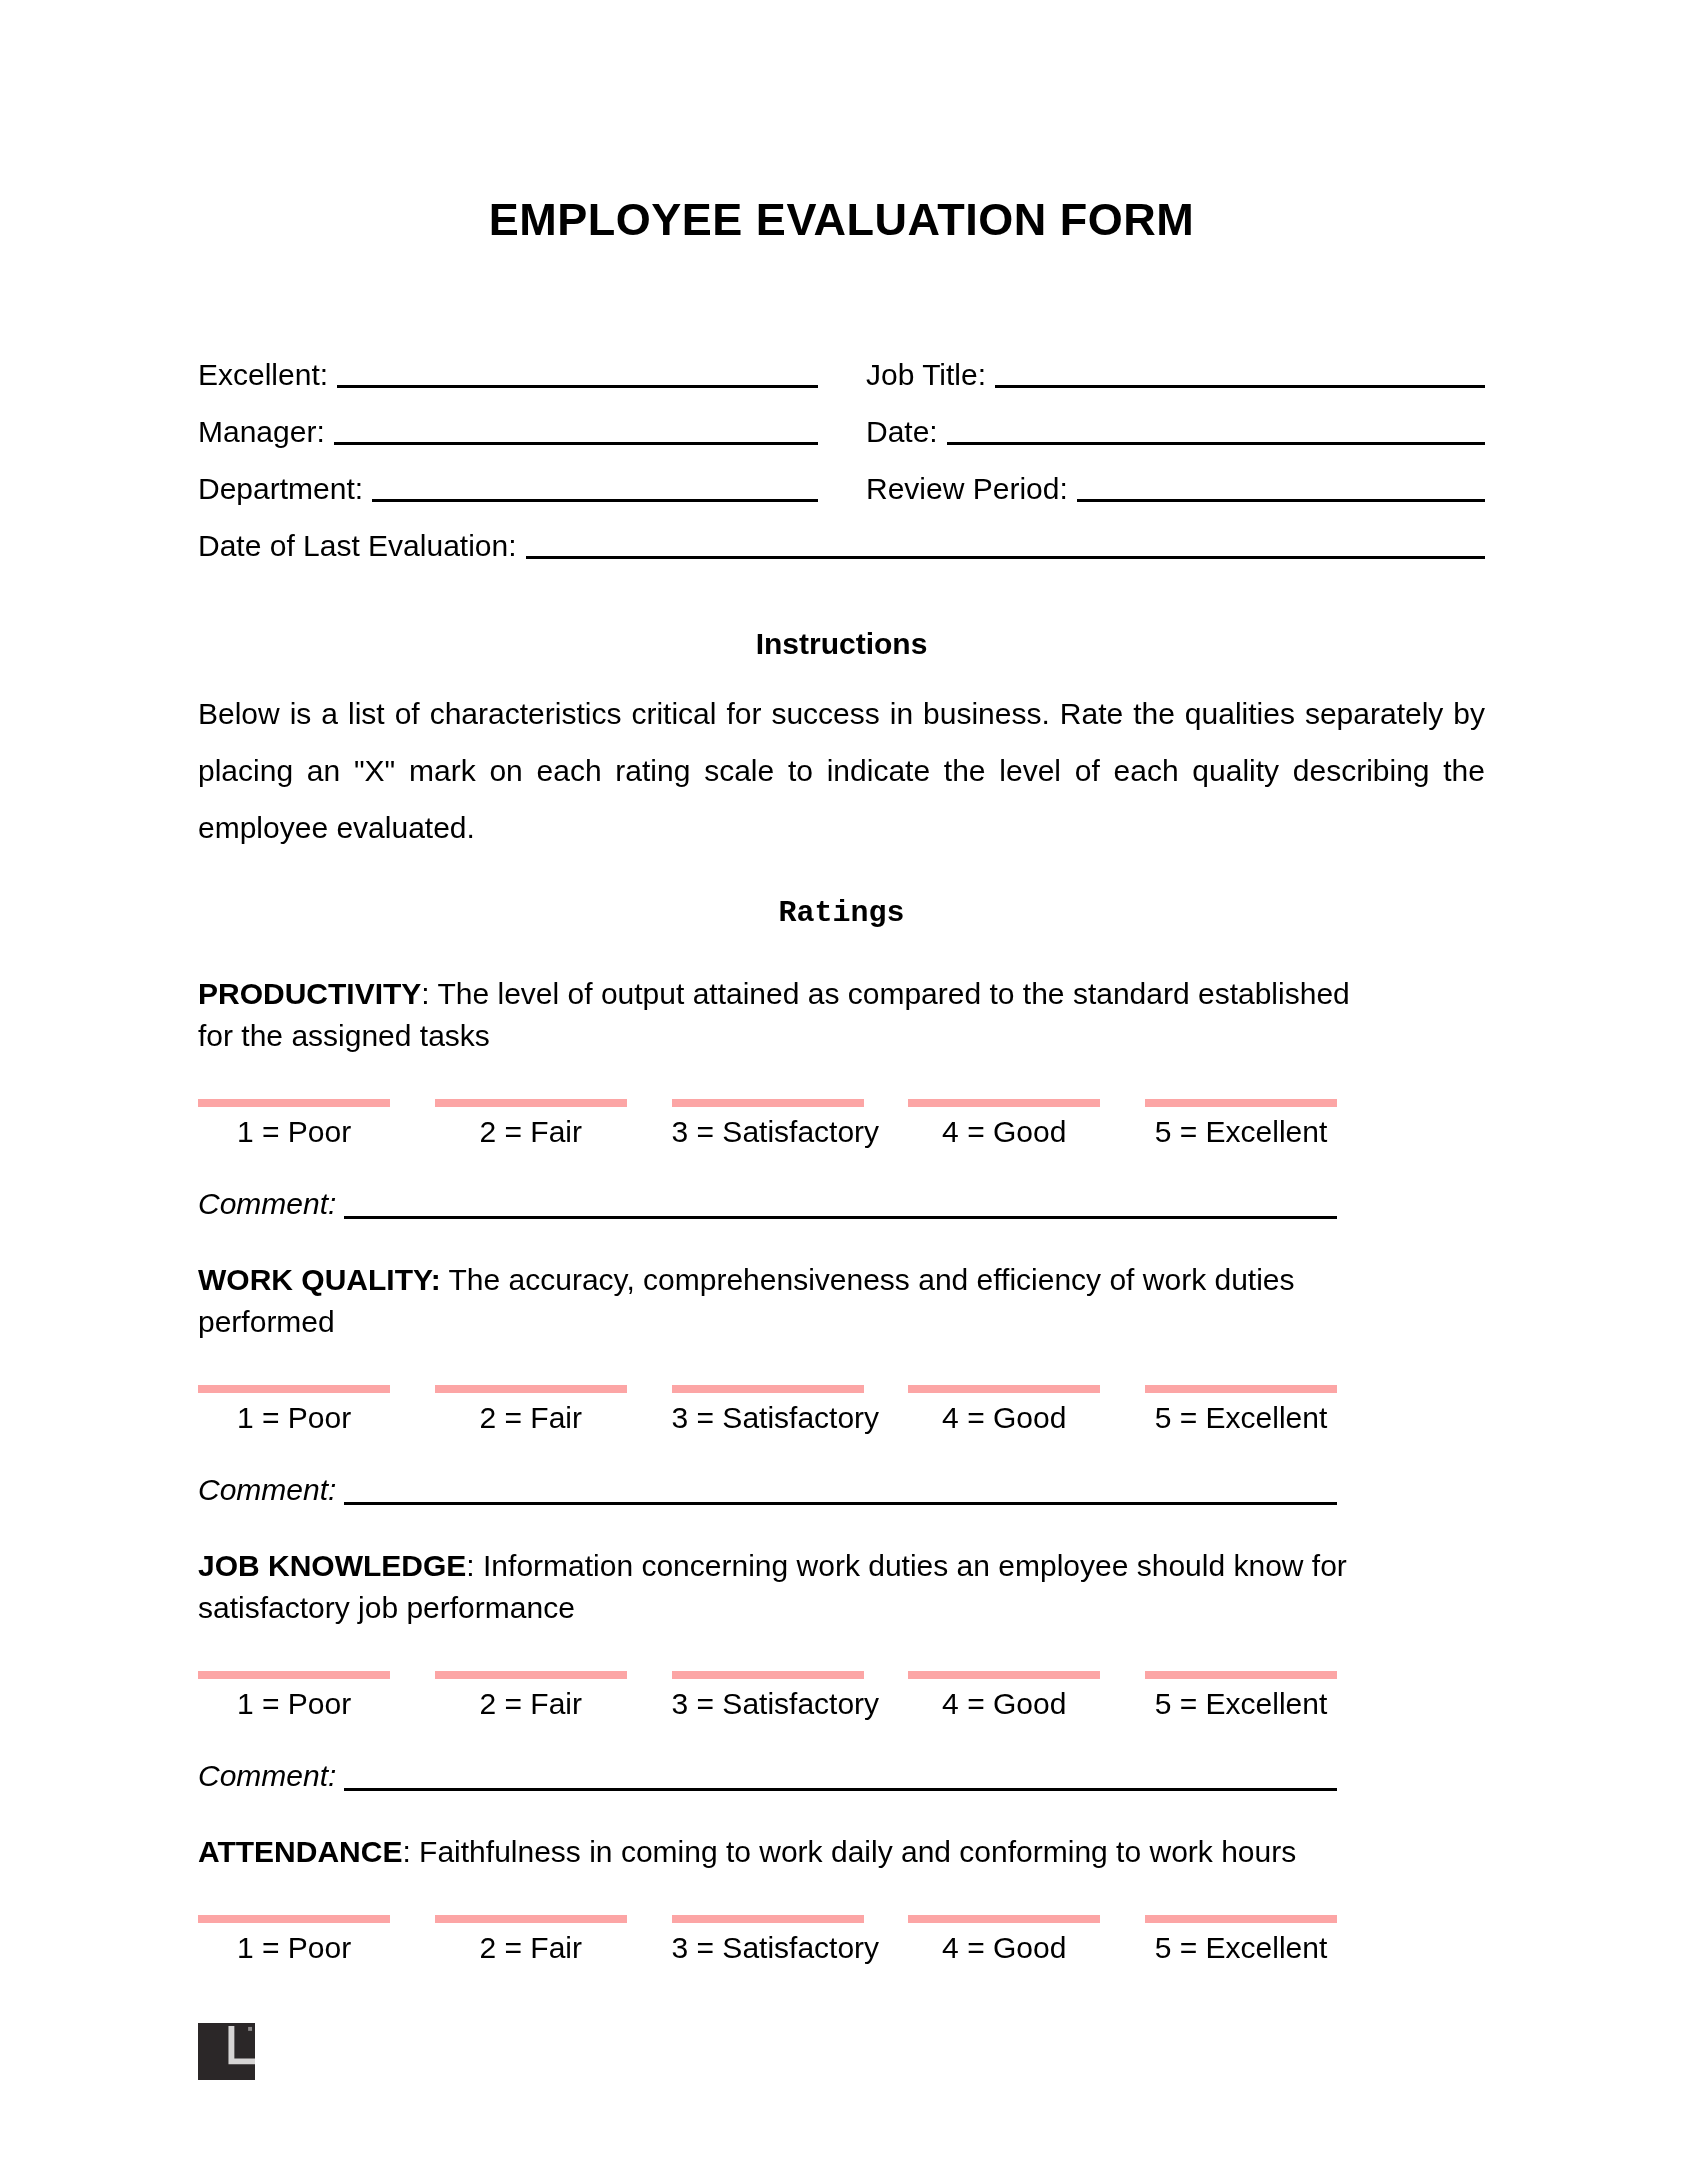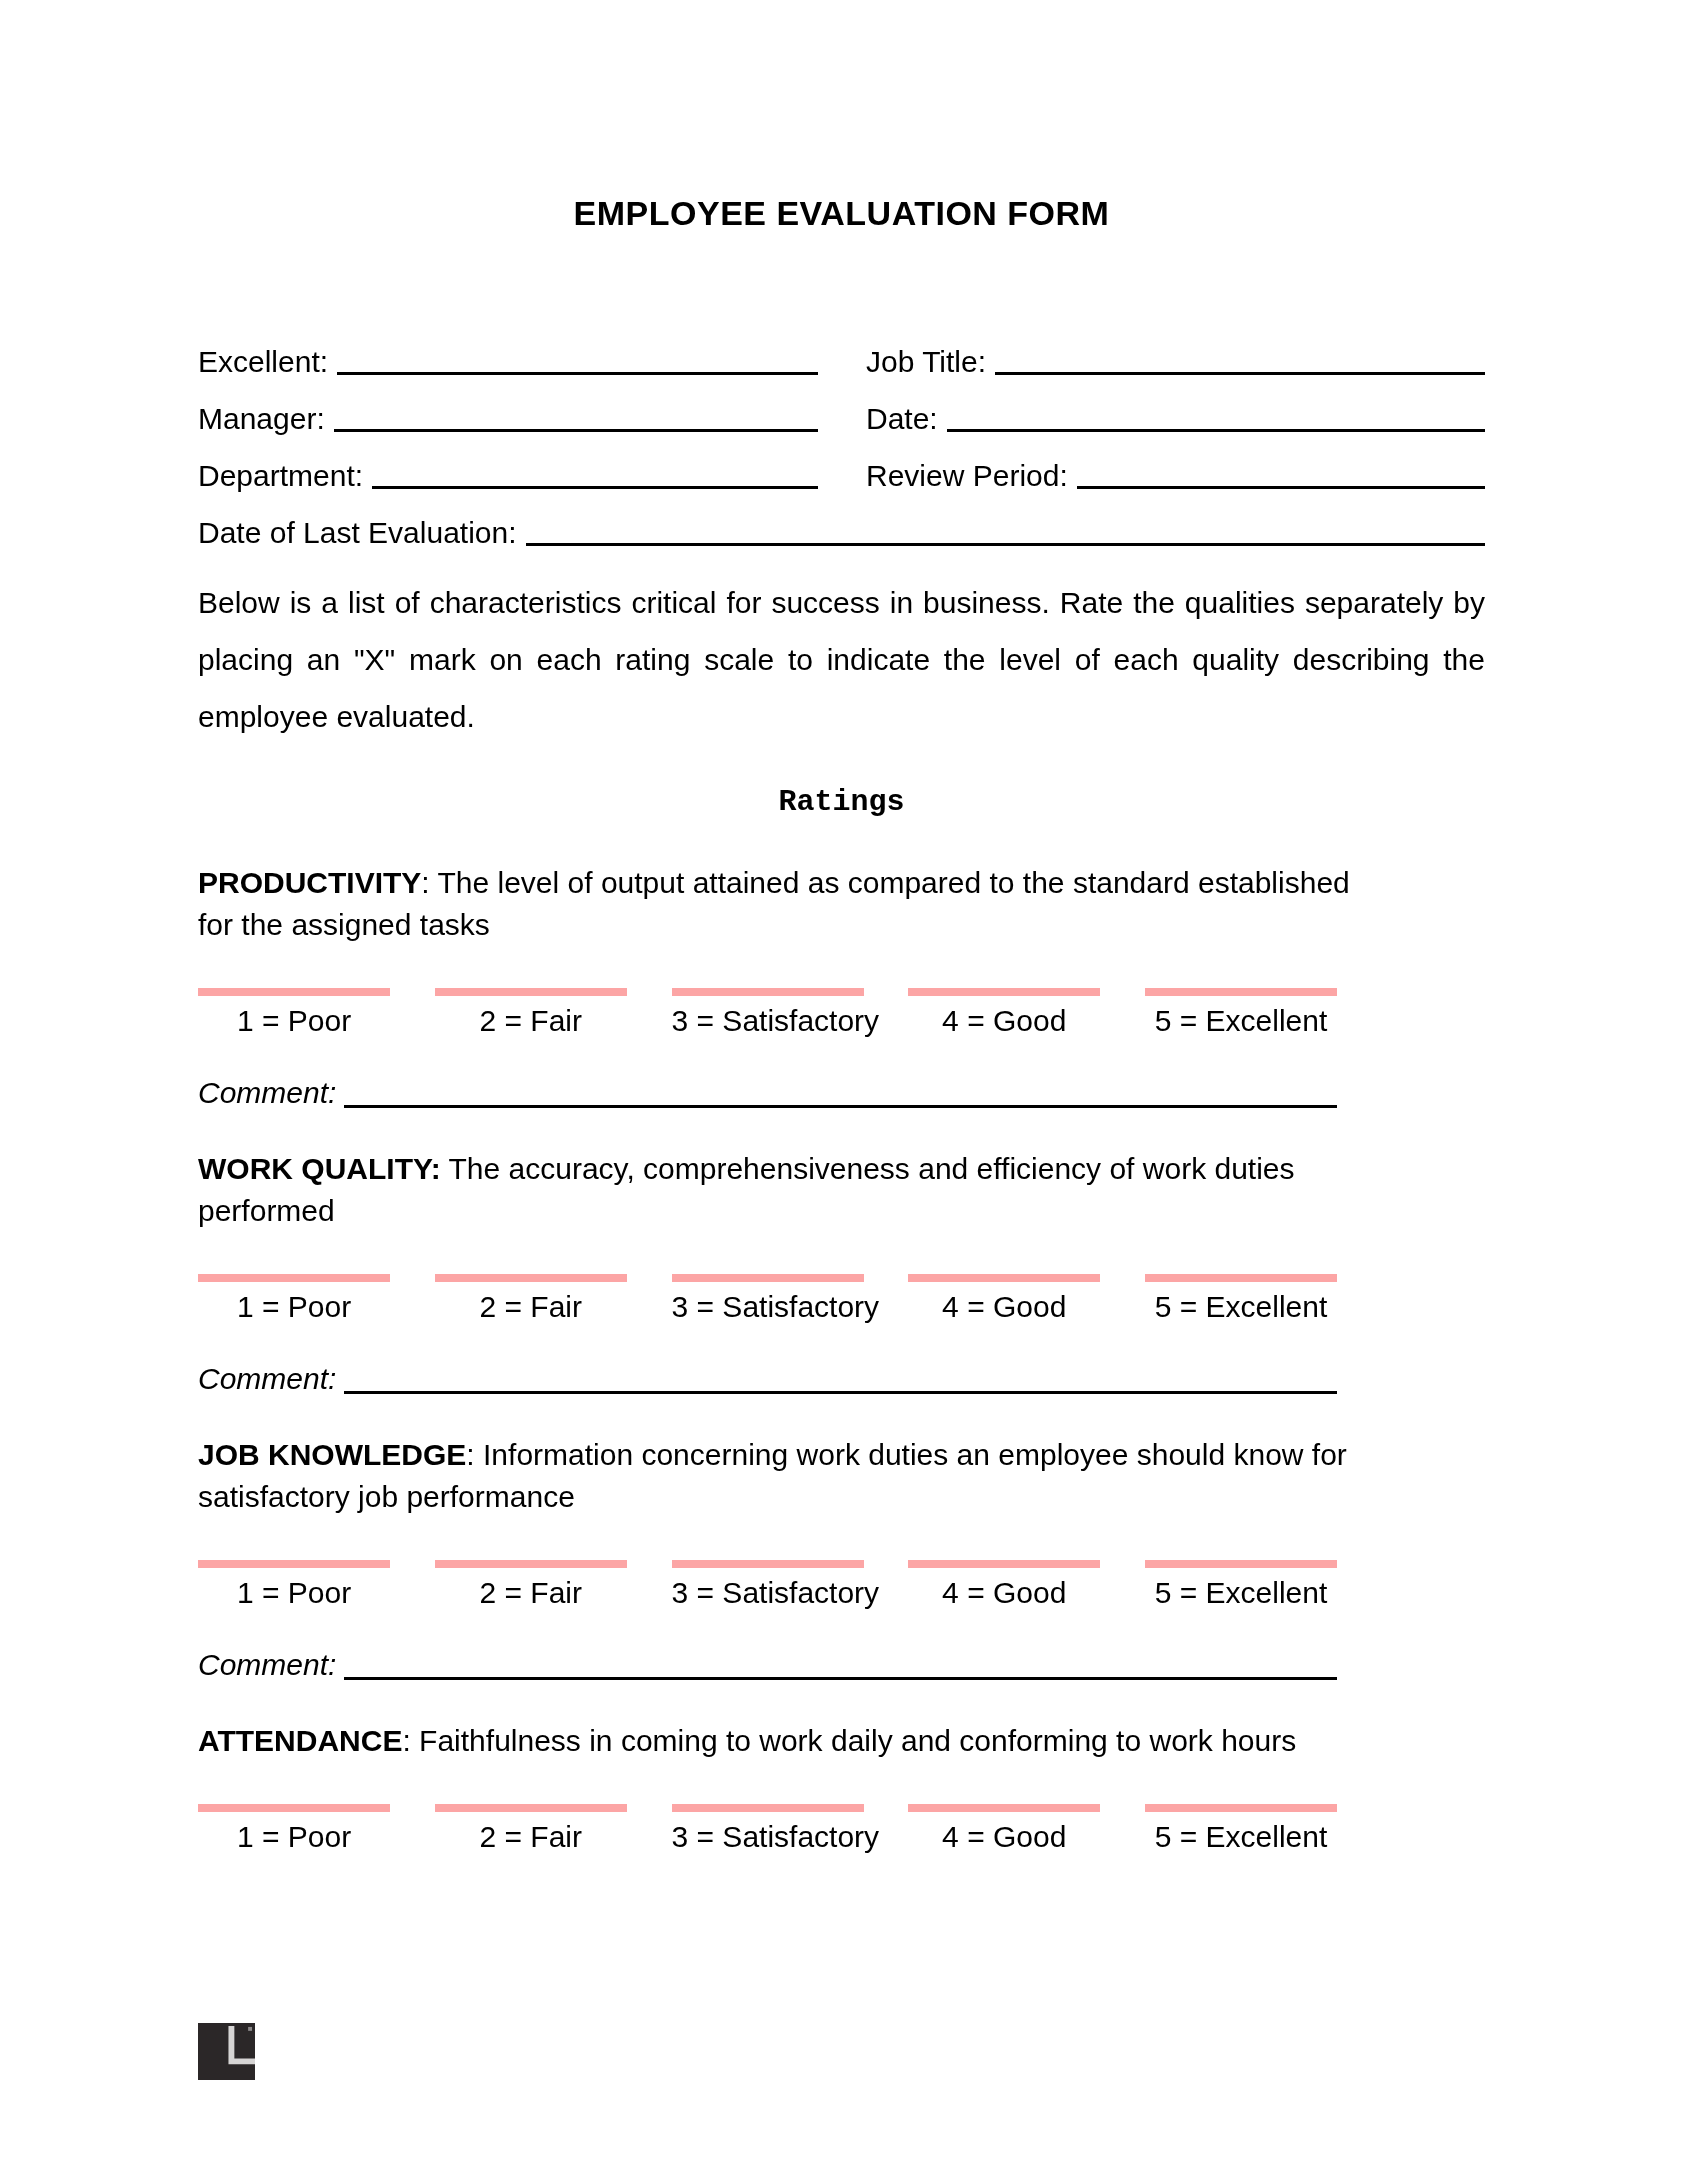--- a/index.html
+++ b/index.html
@@ -12,21 +12,21 @@
     font-family: "Liberation Sans", sans-serif;
     font-size: 30px;
     color: #000000;
     overflow: hidden;
   }
   .content { padding: 0 198px; }
 
   .title {
     padding-top: 194px;
     text-align: center;
-    font-size: 34px;
+    font-size: 45px;
     font-weight: bold;
     letter-spacing: 0.5px;
   }
 
   .fields { margin-top: 111px; }
   .frow { display: flex; margin-bottom: 22px; line-height: 35px; }
   .fcol { display: flex; width: 620px; }
   .fcol.right { width: auto; flex: 1; margin-left: 48px; }
   .fcol.full { width: 100%; }
   .flabel { white-space: nowrap; padding-right: 9px; }
@@ -126,20 +126,21 @@
         </div>
       </div>
       <div class="frow">
         <div class="fcol full">
           <span class="flabel">Date of Last Evaluation:</span>
           <span class="fline"></span>
         </div>
       </div>
     </div>
 
+    <h2 class="center-head instructions-head">Instructions</h2>
     <p class="instructions-body">Below is a list of characteristics critical for success in business. Rate the qualities separately by placing an "X" mark on each rating scale to indicate the level of each quality describing the employee evaluated.</p>
 
     <h2 class="center-head ratings-head">Ratings</h2>
 
     <div class="section">
       <p class="section-head sec-first">
         <span class="sec-bold">PRODUCTIVITY</span><span>: The level of output attained as compared to the standard established for the assigned tasks</span>
       </p>
       <div class="scale-row">
         <div class="scale-cell"><span>1 = Poor</span></div>

